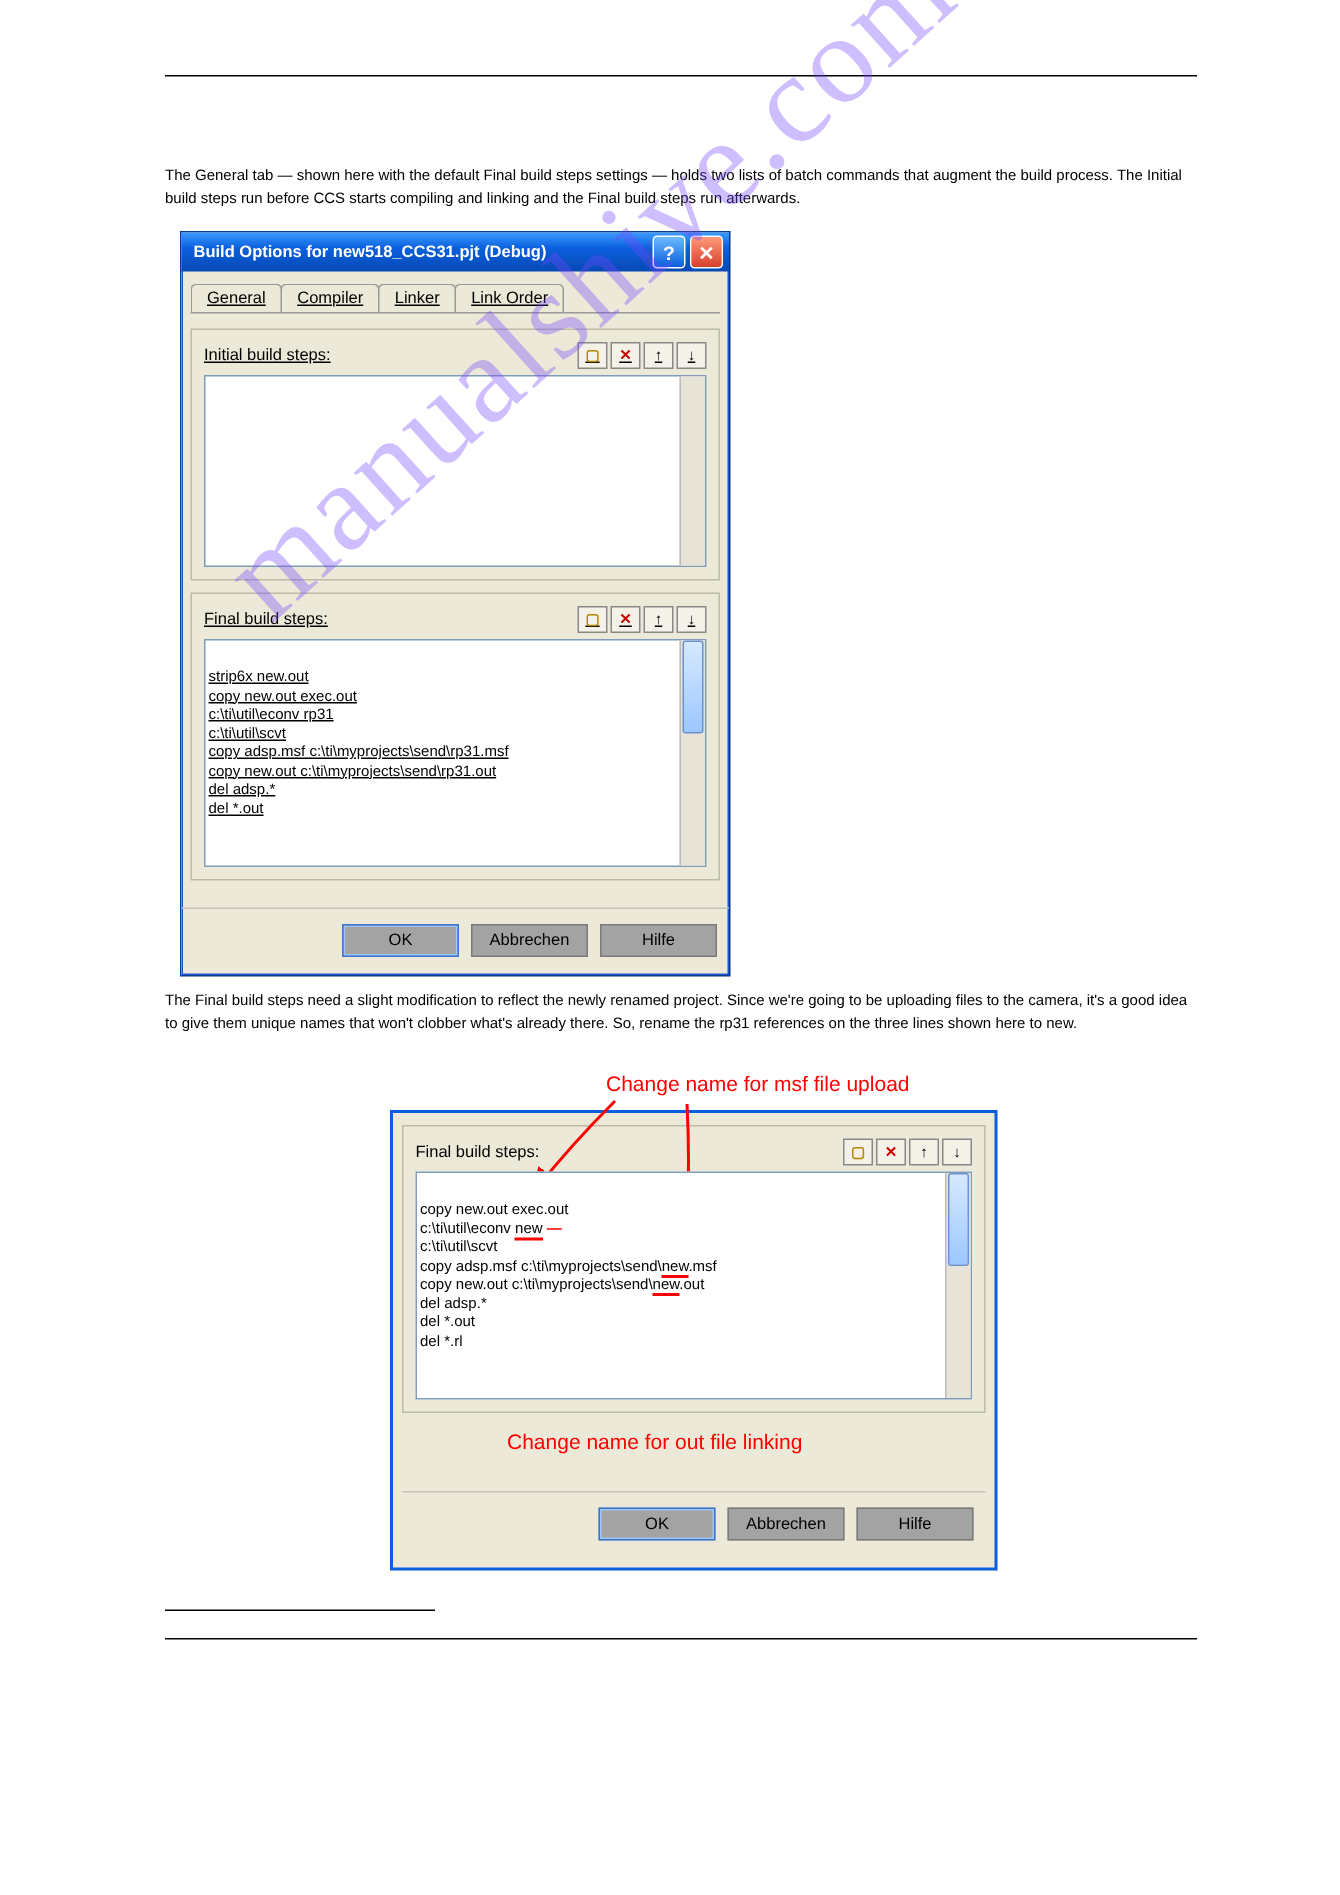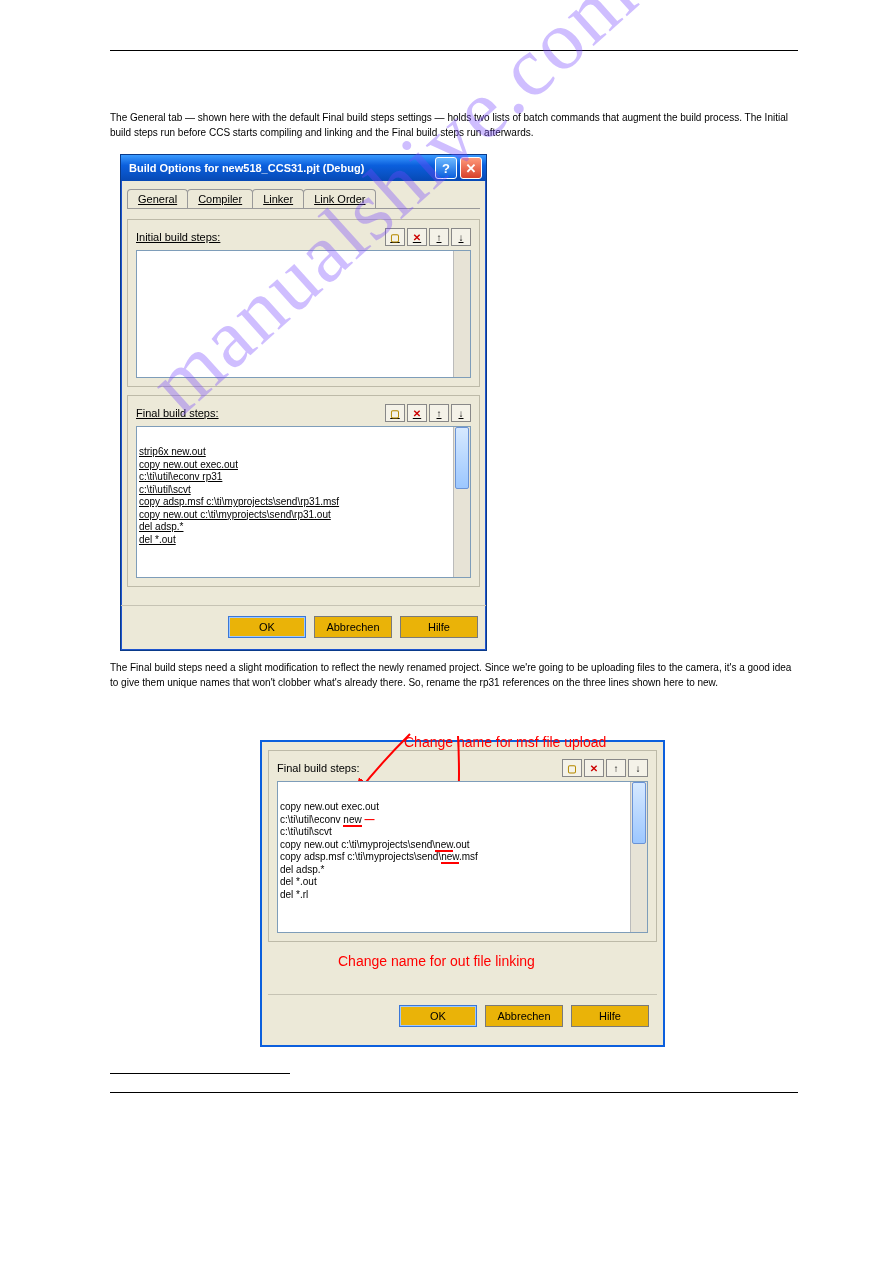--- a/index.html
+++ b/index.html
@@ -107,32 +107,32 @@
 }
 .scroll .thumb { position: absolute; top: 0; left: 1px; right: 1px; height: 14px; background: linear-gradient(#d6e9ff,#9cc7ff); border:1px solid #6a93d6; border-radius:2px; }
 .scroll .thumb.big { height: 60px; }
 
 .button-row {
   display: flex; justify-content: flex-end; gap: 8px; padding: 10px 8px 12px 8px;
   border-top: 1px solid #c6c3b4; margin-top: 4px;
 }
 .xp-btn {
   width: 78px; height: 22px;
-  border: 1px solid #7a7a7a; background: #eab308;
+  border: 1px solid #7a7a7a; background: #a3a3a3;
   font-size: 11px; cursor: pointer;
 }
 .xp-btn.default { border: 1px solid #3a77d8; box-shadow: 0 0 0 1px #9cc7ff inset; }
 
 
 .fig2-wrap { position: relative; width: 405px; margin-left: 150px; margin-top: 24px; }
 .fig2-dialog-fragment {
   border: 2px solid #0b5fdd; background: #ece9d8; padding: 8px 6px 6px 6px;
 }
 .annot-top {
-  position: absolute; top: 20px; left: 144px; color: #f00; font-size: 14px; font-weight: normal;
+  position: absolute; top: 0; left: 144px; color: #f00; font-size: 14px; font-weight: normal;
 }
 .annot-bottom {
   position: absolute; left: 78px; bottom: 78px; color: #f00; font-size: 14px;
 }
 
 
 .arrow {
   position: absolute; stroke: #f00; fill: #f00; stroke-width: 2; pointer-events: none;
 }
 
@@ -253,22 +253,22 @@
             <div class="ibtn dot">▢</div>
             <div class="ibtn red">✕</div>
             <div class="ibtn">↑</div>
             <div class="ibtn">↓</div>
           </div>
         </div>
         <div class="listbox tall">
           <div>copy new.out exec.out</div>
           <div><span>c:\ti\util\econv </span><span class="ul-red">new</span> <span class="dash-red">—</span></div>
           <div>c:\ti\util\scvt</div>
+          <div><span>copy adsp.msf c:\ti\myprojects\send\</span><span class="ul-red">new</span><span>.msf</span></div>
           <div><span>copy new.out c:\ti\myprojects\send\</span><span class="ul-red">new</span><span>.out</span></div>
-          <div><span>copy adsp.msf c:\ti\myprojects\send\</span><span class="ul-red">new</span><span>.msf</span></div>
           <div>del adsp.*</div>
           <div>del *.out</div>
           <div>del *.rl</div>
           <div class="scroll">
               <div class="thumb big"></div>
             </div>
         </div>
       </div>
       <div style="height:40px;"></div>
       <div class="button-row">

